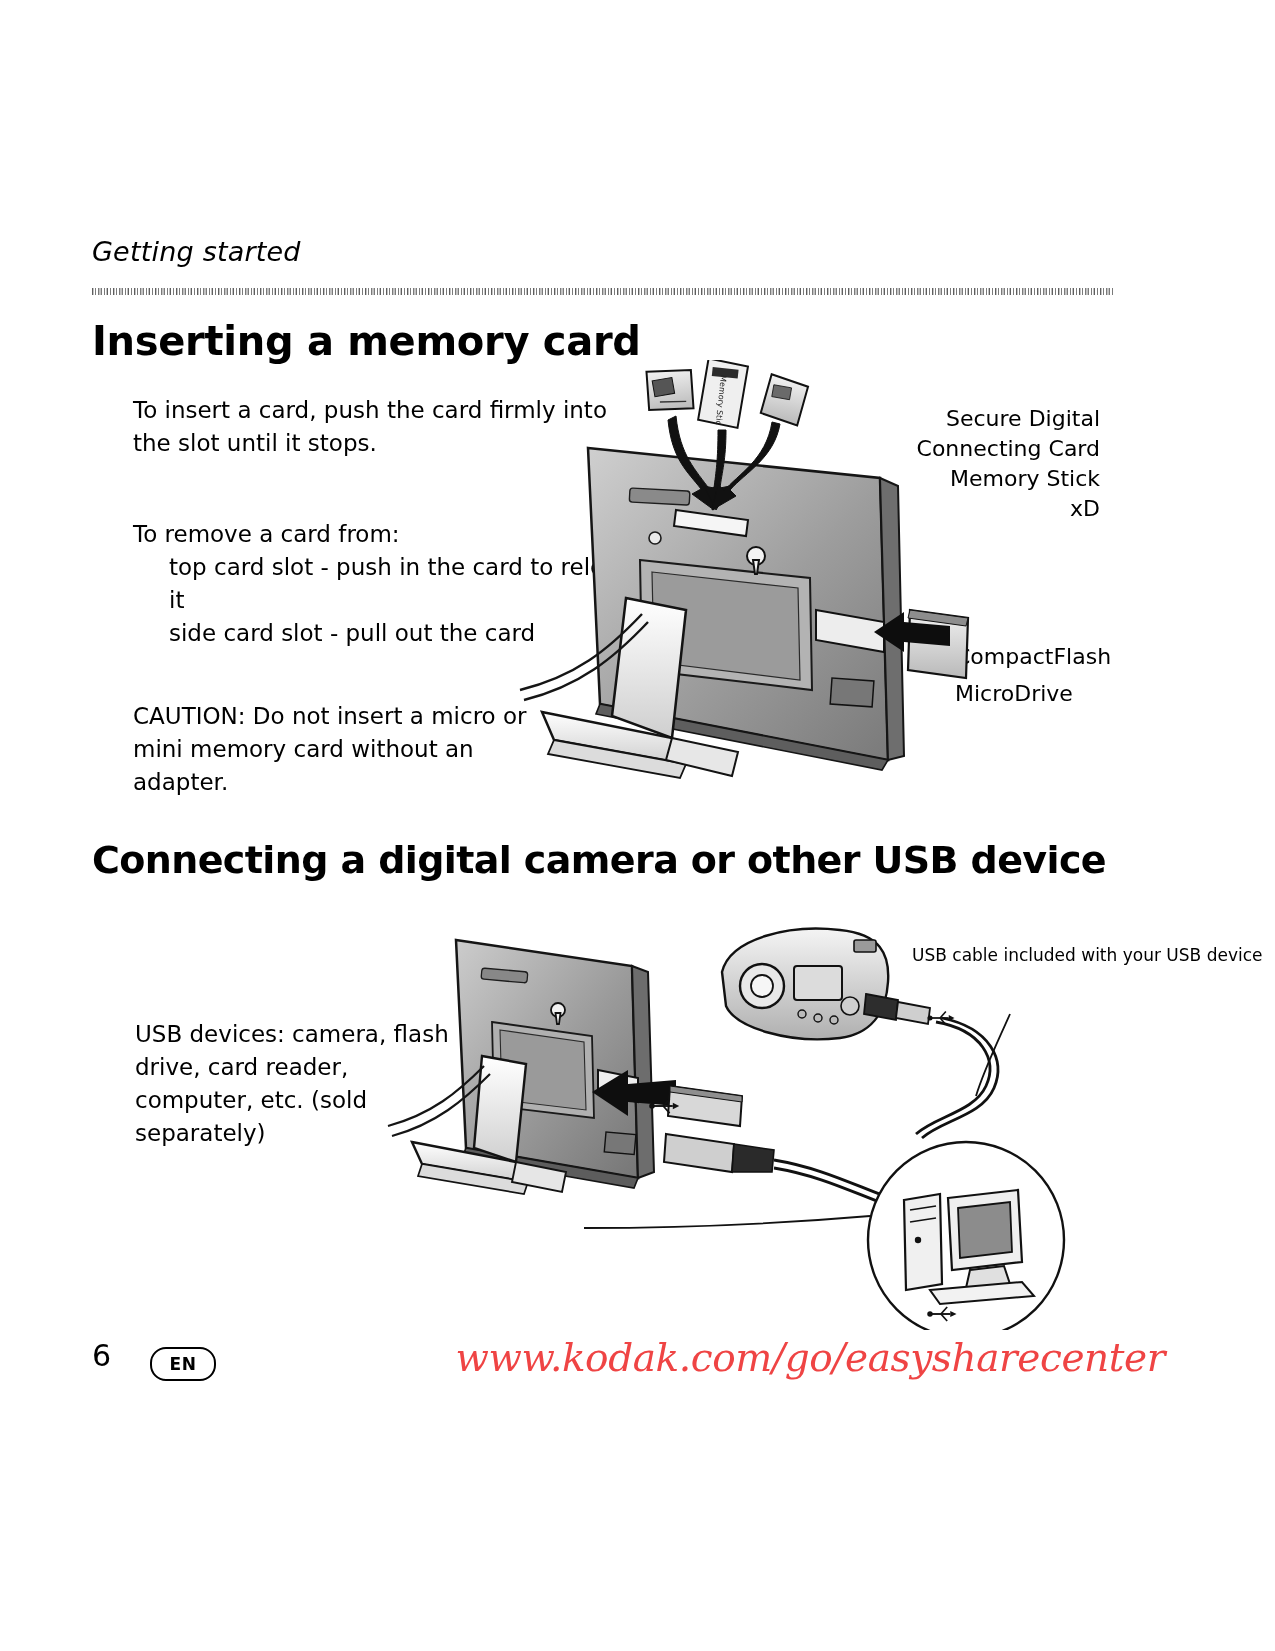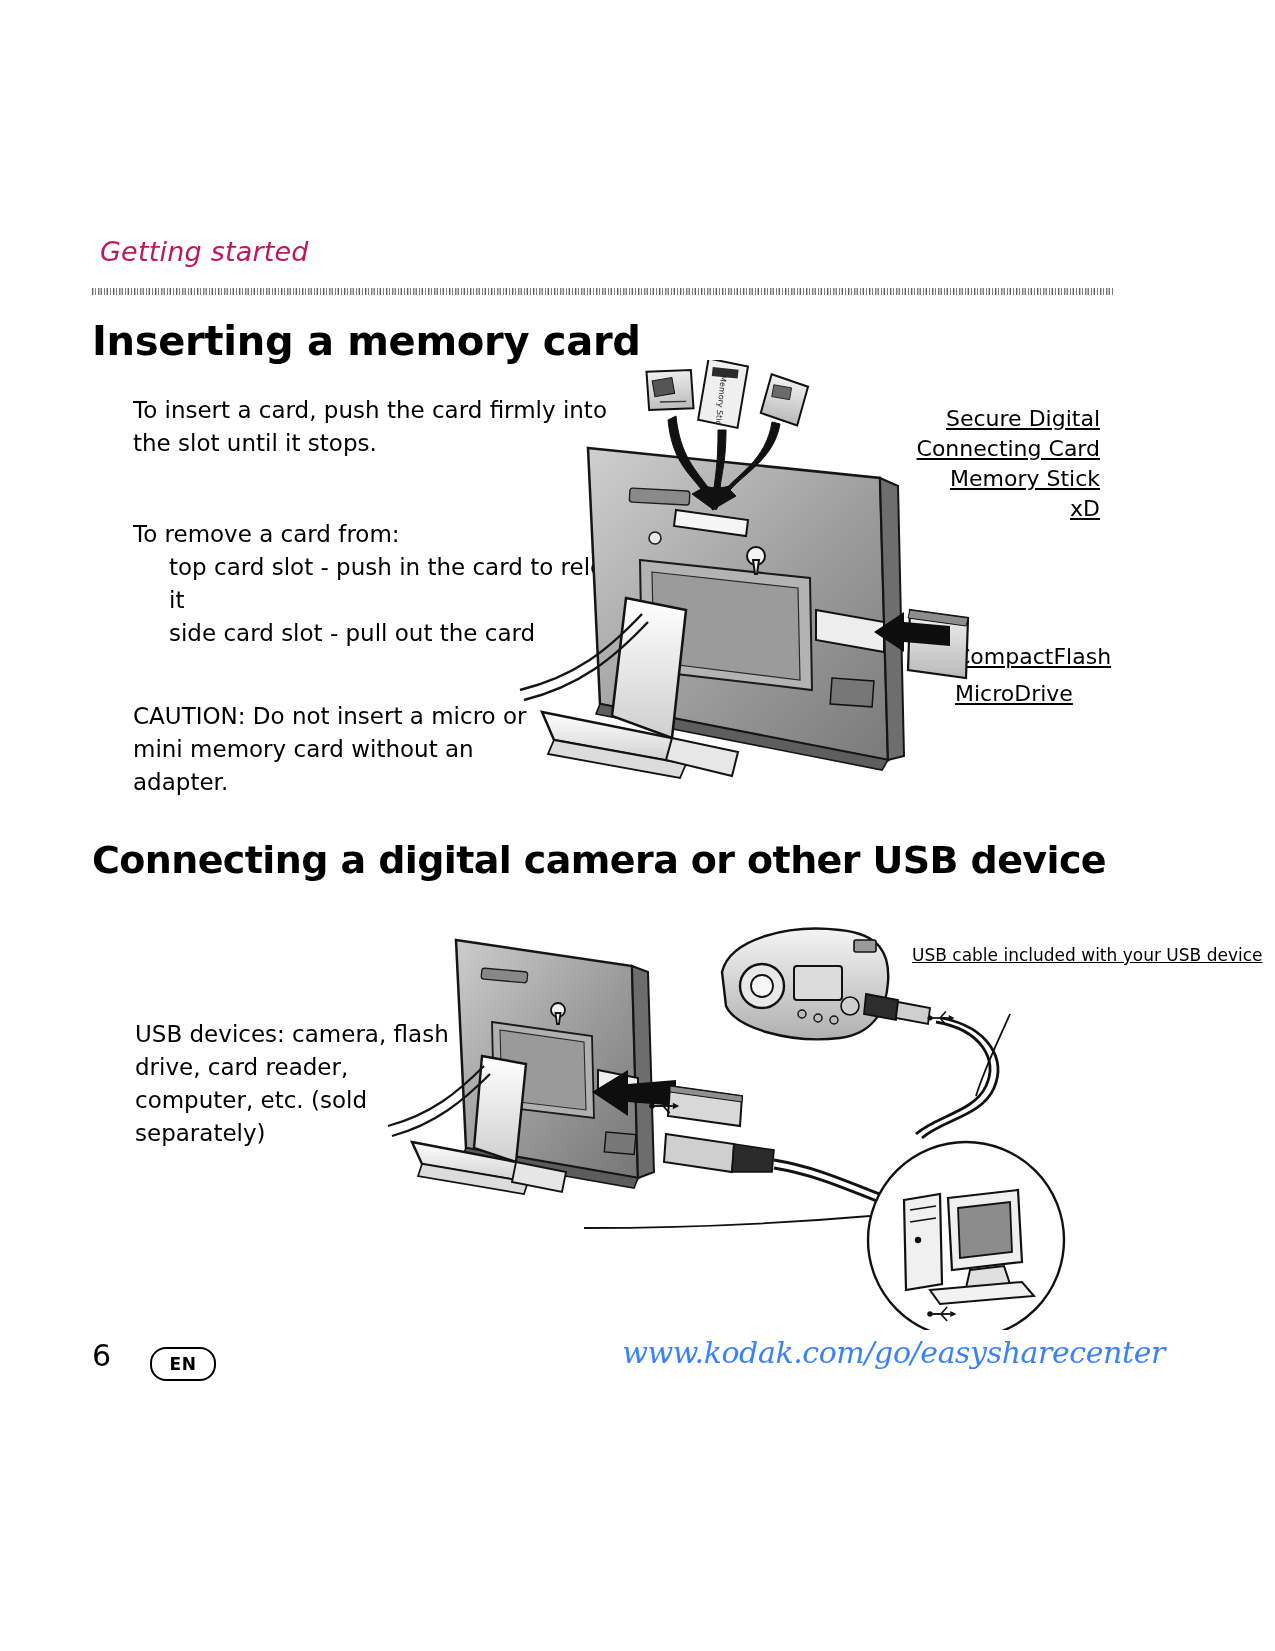--- a/index.html
+++ b/index.html
@@ -21,22 +21,21 @@
 
   
   .running-header {
     position: absolute;
     left: 92px;
     top: 236px;
     font-family: "DejaVu Sans", sans-serif;
     font-style: italic;
     font-size: 27px;
     letter-spacing: 0.2px;
-    color: #be185d;
-    margin-left: 8px;
+    color: #000000;
   }
   .header-rule {
     position: absolute;
     left: 92px;
     top: 288px;
     width: 1022px;
     height: 7px;
     background: linear-gradient(to bottom,
         #ffffff 0%, #ffffff 12%,
         #8e8e8e 14%, #ararar 16%,
@@ -95,21 +94,20 @@
   .p-caution { left: 96px; top: 700px; width: 440px; }
   .p-usb-devices { left: 98px; top: 1018px; width: 330px; }
 
   
   .callout {
     position: absolute;
     font-family: "DejaVu Sans", sans-serif;
     font-size: 22px;
     line-height: 30px;
     color: #000;
-    text-decoration: underline;
   }
   .c-cards      { right: 175px; top: 404px; text-align: right; }
   .c-cf         { left: 955px; top: 638px; text-align: left; line-height: 37px;}
   .c-usb-incl   { left: 912px; top: 938px; text-align: left; line-height: 34px; font-size: 17px;}
   .c-usb-comp   { left: 418px; top: 1218px; text-align: left; line-height: 28px; font-size: 21px;}
 
   
   .footer-page {
     position: absolute;
     left: 92px;
@@ -132,23 +130,23 @@
     line-height: 30px;
     text-align: center;
     letter-spacing: 0.5px;
   }
   .footer-url {
     position: absolute;
     right: 110px;
     top: 1335px;
     font-family: "DejaVu Serif", serif;
     font-style: italic;
-    font-size: 30px;
+    font-size: 39px;
     letter-spacing: -0.4px;
-    color: #3b82f6;
+    color: #ef4444;
     margin-left: 47px;
   }
 
   
   .illus { position: absolute; }
   .illus svg { display: block; }
   #frame-illustration { left: 480px; top: 360px; }
   #usb-illustration   { left: 370px; top: 910px; }
 </style>
 </head>

